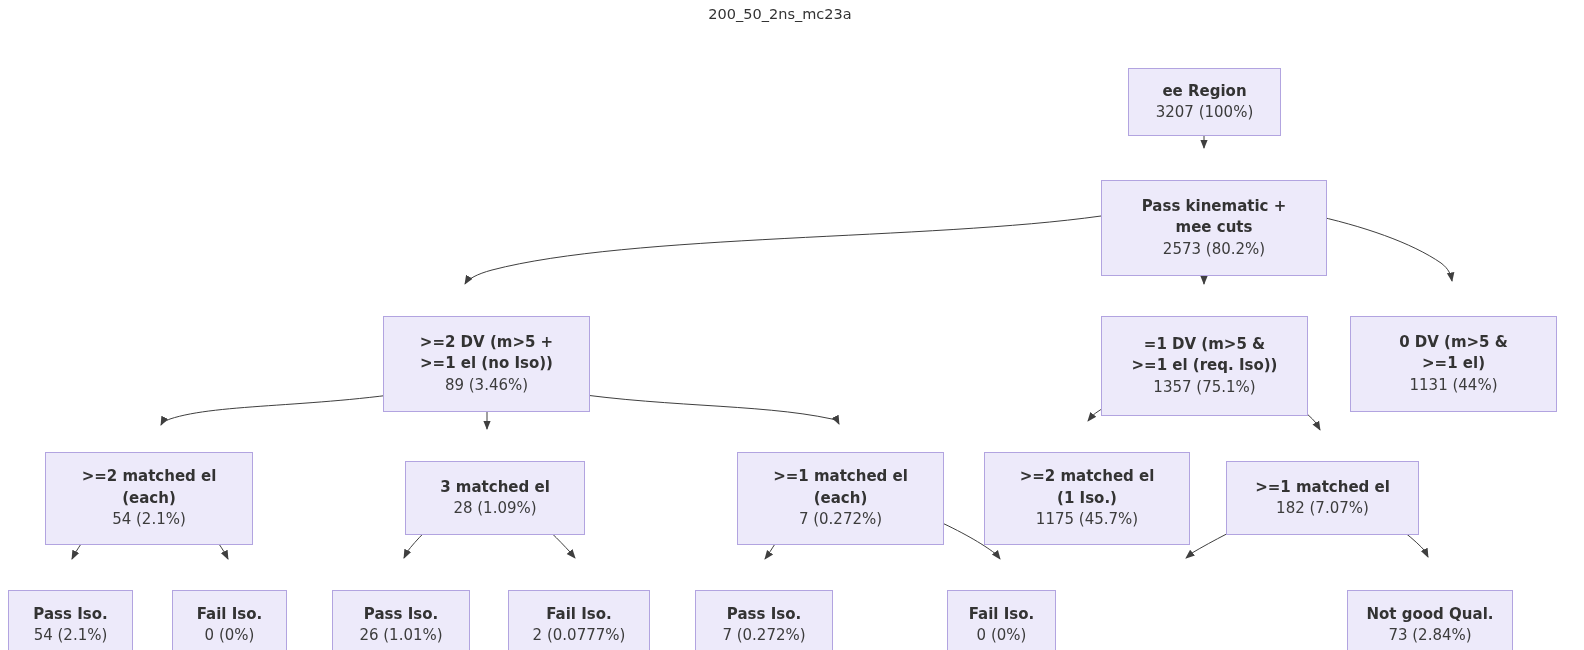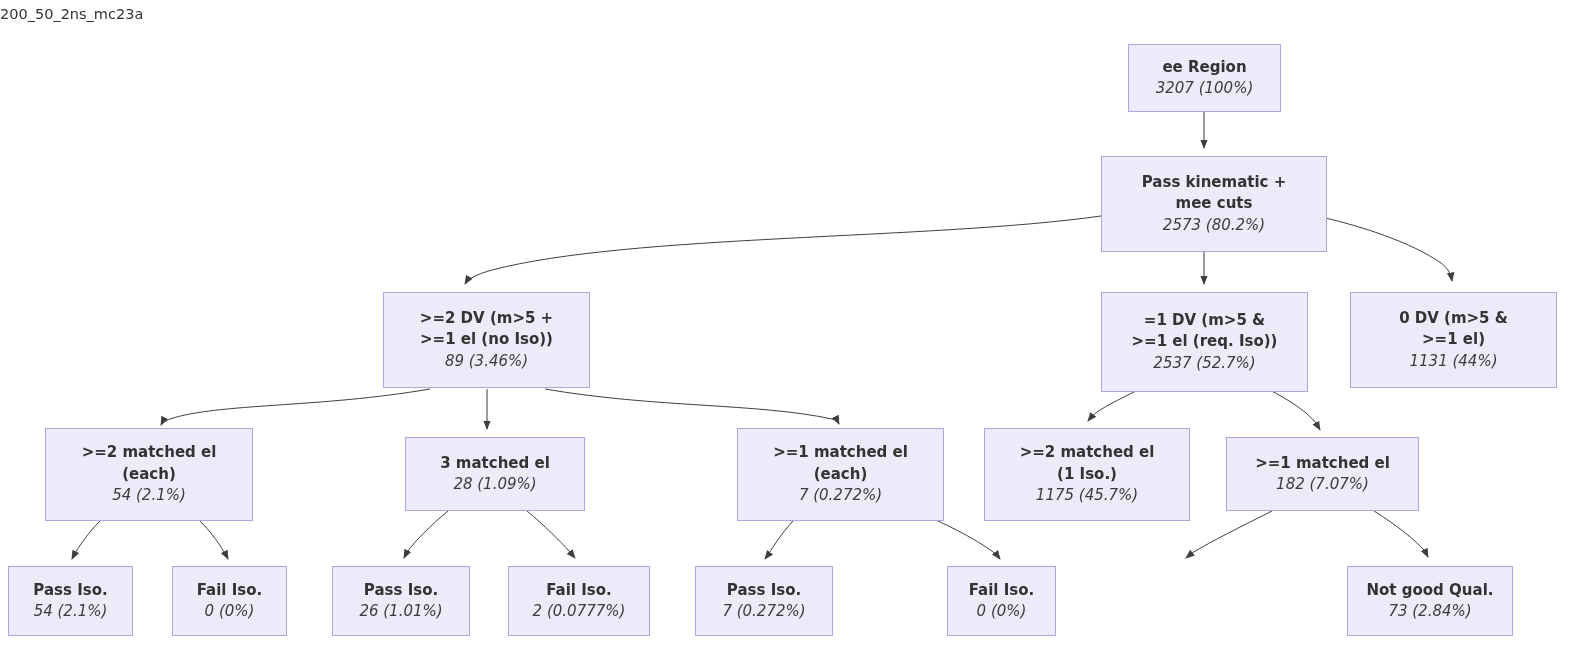--- a/index.html
+++ b/index.html
@@ -1,32 +1,32 @@
 <!DOCTYPE html>
 <html><head>
 <meta charset="utf-8">
 <style>
   html,body{margin:0;padding:0;background:#ffffff;}
   #stage{
     position:relative;width:1584px;height:650px;background:#ffffff;
     font-family:"DejaVu Sans","Liberation Sans",sans-serif;color:#333333;overflow:hidden;
   }
   #diagram-title{
-    position:absolute;left:0;top:6px;width:1560px;
+    position:absolute;left:0;top:6px;width:1560px;text-align:center;
     font-size:14.5px;color:#333333;
   }
   #edge-layer{position:absolute;left:0;top:0;pointer-events:none;}
   .node{
     position:absolute;background:var(--node-fill,#edeafa);
     border:1px solid var(--node-border,#b2a4e0);
     box-sizing:border-box;display:flex;flex-direction:column;
-    align-items:center;justify-content:center;text-align:center;
+    align-items:center;justify-content:center;text-align:center;margin-top:24px;
   }
   .node .t{font-weight:bold;font-size:15px;line-height:21.5px;color:#333333;white-space:nowrap;}
-  .node .v{font-size:15px;line-height:21.5px;color:#3c3c3c;white-space:nowrap;font-style:italic;}
+  .node .v{font-size:15px;line-height:21.5px;color:#3c3c3c;white-space:nowrap;}
   .edge{stroke:var(--edge-color,#3f3f3f);stroke-width:1;fill:none;}
 </style>
 </head>
 <body>
 
 <div id="stage" style="--node-fill: #edeafa; --node-border: #b2a4e0; --edge-color: #3f3f3f;">
 
   <div id="diagram-title">200_50_2ns_mc23a</div>
 
   <svg id="edge-layer" width="1584" height="650" viewBox="0 0 1584 650">
@@ -67,21 +67,21 @@
 
   <div class="node" style="left:383px;top:292px;width:207px;height:96px">
     <div class="t">&gt;=2 DV (m&gt;5 +</div>
     <div class="t">&gt;=1 el (no Iso))</div>
     <div class="v">89 (3.46%)</div>
   </div>
 
   <div class="node" style="left:1101px;top:292px;width:207px;height:100px">
     <div class="t">=1 DV (m&gt;5 &amp;</div>
     <div class="t">&gt;=1 el (req. Iso))</div>
-    <div class="v">2537 (52.7%)</div>
+    <div class="v">1357 (75.1%)</div>
   </div>
 
   <div class="node" style="left:1350px;top:292px;width:207px;height:96px">
     <div class="t">0 DV (m&gt;5 &amp;</div>
     <div class="t">&gt;=1 el)</div>
     <div class="v">1131 (44%)</div>
   </div>
 
   <div class="node" style="left:45px;top:428px;width:208px;height:93px">
     <div class="t">&gt;=2 matched el</div>

